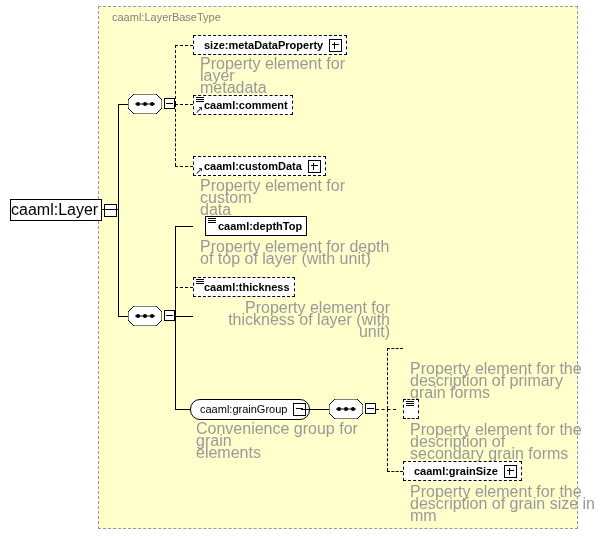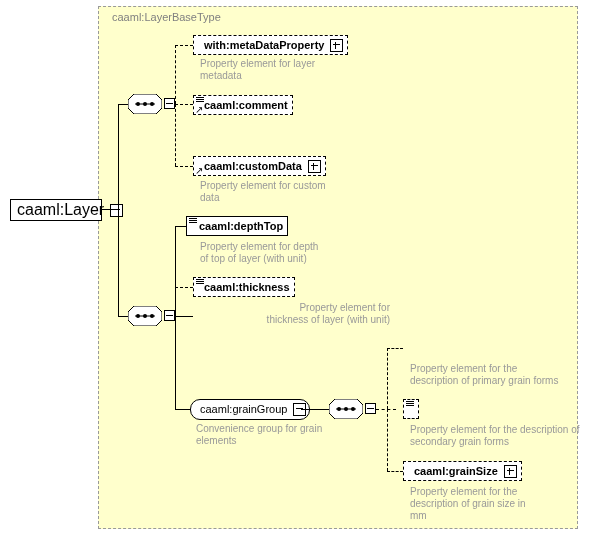--- a/index.html
+++ b/index.html
@@ -123,39 +123,38 @@
     left: 4px;
     top: 2px;
     width: 1px;
     height: 7px;
     background: #000000;
   }
 
   
   .anno {
     position: absolute;
-    font-size: 10px;
+    font-size: 16px;
     color: #999999;
     line-height: 12px;
     white-space: pre-line;
   }
 
   
   .root-el {
     position: absolute;
     left: 10px;
     top: 199px;
     width: 92px;
     height: 22px;
     box-sizing: border-box;
     background: #ffffff;
     border: 1px solid #000000;
     display: flex;
     align-items: center;
-    padding-left: 6px;
   }
 
   
   .compositor {
     position: absolute;
     width: 34px;
     height: 20px;
   }
   .comp-shape {
     position: absolute;
@@ -249,21 +248,21 @@
   <div style="position:absolute;left:134px;top:114px;width:30px;height:4px;background:#c0c0c0;z-index:-1;"></div>
 
   <div class="ln h-dash" style="left:175px; top:104px; width:18px;"></div>
   <div class="ln v-dash" style="left:175px; top:45px; height:59px;"></div>
   <div class="ln v-dash" style="left:175px; top:104px; height:62px;"></div>
   <div class="ln h-dash" style="left:175px; top:45px; width:18px;"></div>
   <div class="ln h-dash" style="left:175px; top:166px; width:18px;"></div>
 
   <div class="el optional" style="left:193px; top:35px;">
     <div class="shadow"></div>
-    <span class="label">with:metaDataProperty</span>
+    <span class="label">size:metaDataProperty</span>
     <span class="plus-box"></span>
   </div>
   <div class="anno" style="left:200px; top:58px; width:180px;">Property element for layer
 metadata</div>
 
   <div class="el optional" style="left:193px; top:95px;">
     <div class="shadow"></div>
     <span class="glyph-lines">
         <i></i>
         <i></i>
@@ -294,21 +293,21 @@
   </div>
   <div style="position:absolute;left:134px;top:326px;width:30px;height:4px;background:#c0c0c0;z-index:-1;"></div>
 
   <div class="ln h-solid" style="left:175px; top:316px; width:18px;"></div>
   <div class="ln v-solid" style="left:175px; top:226px; height:90px;"></div>
   <div class="ln v-solid" style="left:175px; top:316px; height:93px;"></div>
   <div class="ln h-solid" style="left:175px; top:226px; width:18px;"></div>
   <div class="ln h-dash" style="left:175px; top:287px; width:18px;"></div>
   <div class="ln h-solid" style="left:175px; top:409px; width:15px;"></div>
 
-  <div class="el" style="left:186px; top:216px;padding-left:12px;">
+  <div class="el" style="left:205px; top:216px;padding-left:12px;">
     <div class="shadow"></div>
     <span class="glyph-lines">
         <i></i>
         <i></i>
         <i></i>
       </span>
     <span class="label">caaml:depthTop</span>
   </div>
   <div class="anno" style="left:200px; top:241px; width:190px;">Property element for depth
 of top of layer (with unit)</div>

